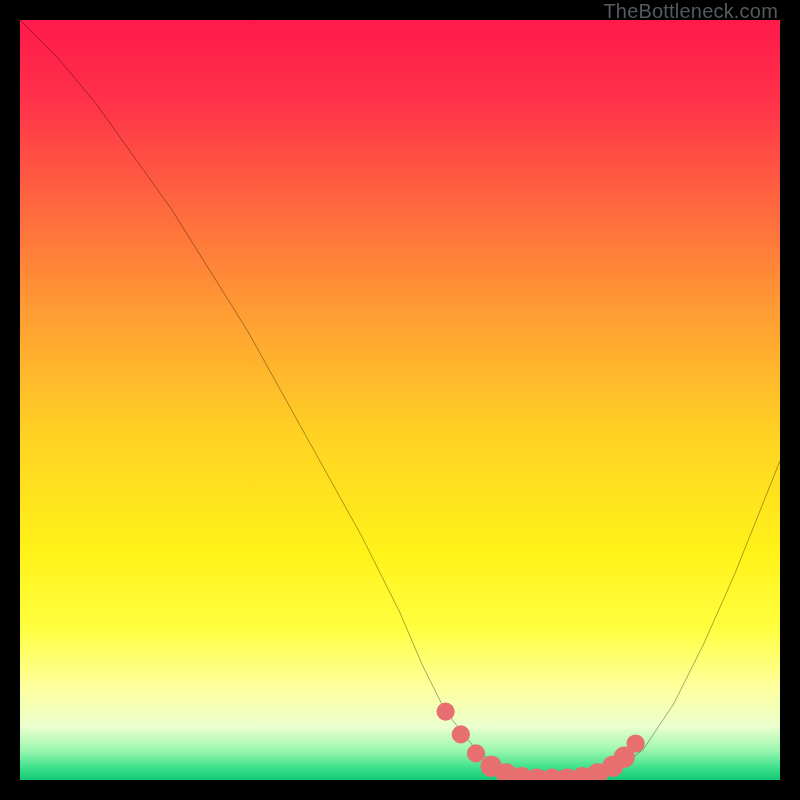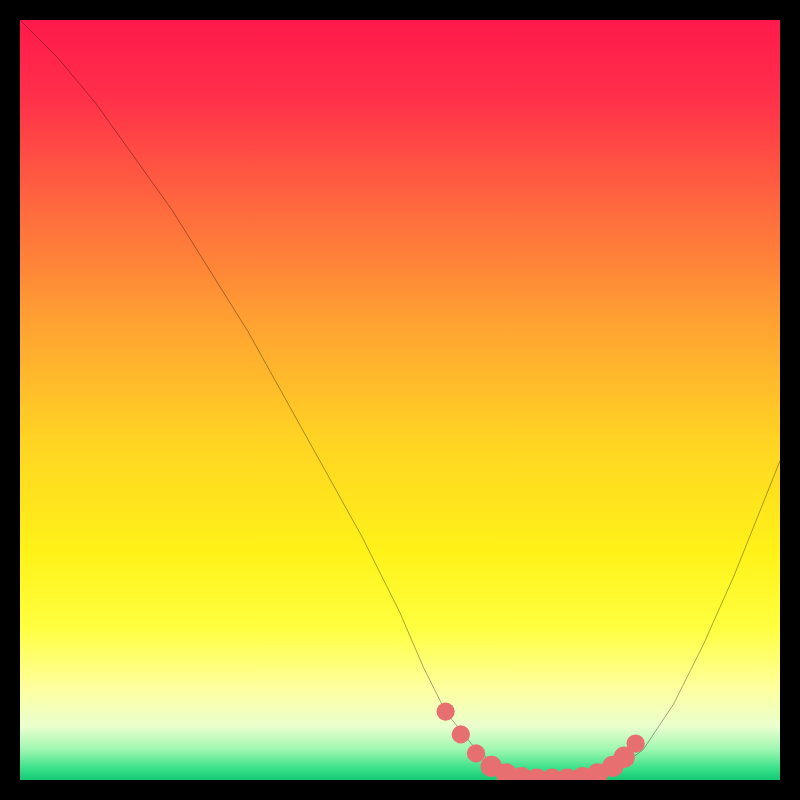--- a/index.html
+++ b/index.html
@@ -73,13 +73,14 @@
           <circle cx="70.00" cy="99.90" r="1.4" fill="#e76f6f"></circle>
           <circle cx="72.00" cy="99.90" r="1.4" fill="#e76f6f"></circle>
           <circle cx="74.00" cy="99.70" r="1.4" fill="#e76f6f"></circle>
           <circle cx="76.00" cy="99.20" r="1.4" fill="#e76f6f"></circle>
           <circle cx="78.00" cy="98.20" r="1.4" fill="#e76f6f"></circle>
           <circle cx="79.50" cy="97.00" r="1.4" fill="#e76f6f"></circle>
           <circle cx="81.00" cy="95.20" r="1.2" fill="#e76f6f"></circle>
         </g>
     </svg>
   </div>
+  <div class="watermark">TheBottleneck.com</div>
 </div>
 
 </body></html>

